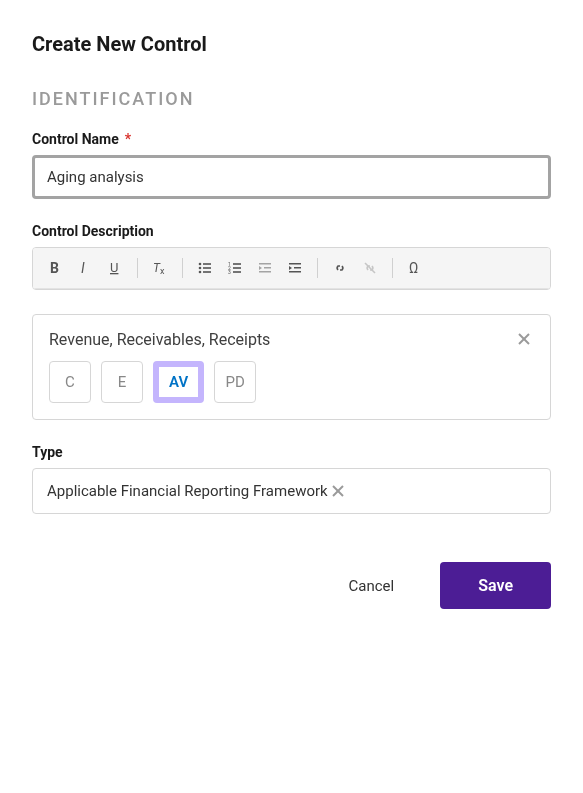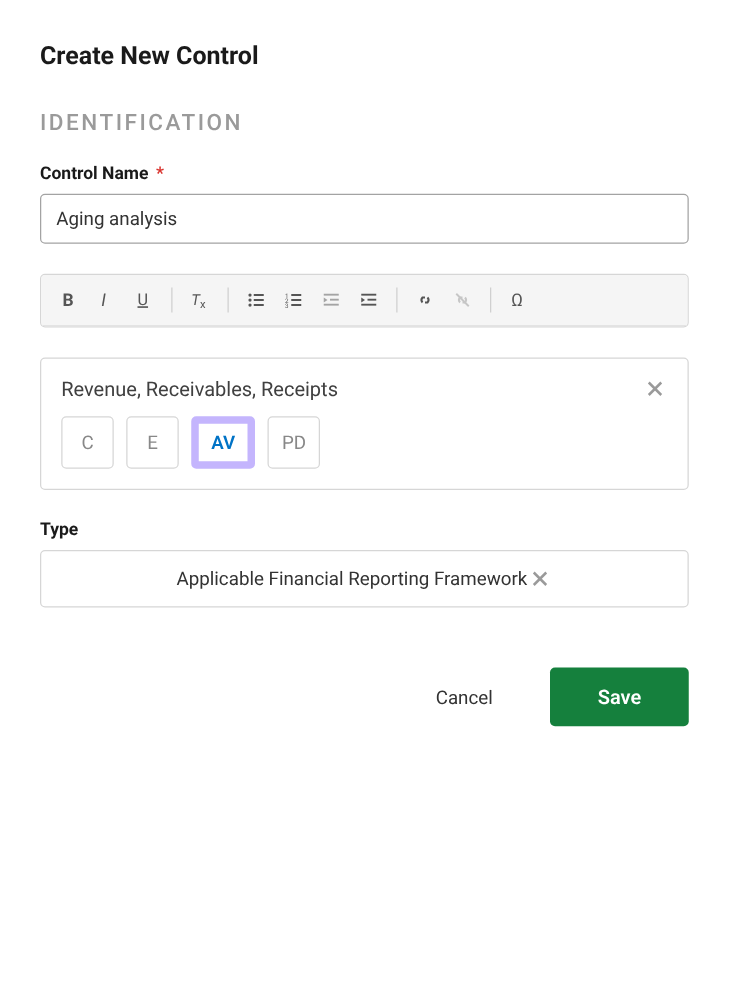--- a/index.html
+++ b/index.html
@@ -31,21 +31,21 @@
     color: #1a1a1a;
     margin-bottom: 8px;
     display: flex;
     align-items: center;
     gap: 6px;
     text-align: center;
   }
   .req { color: #d9332e; font-weight: 700; }
   .text-input {
     width: 100%;
-    border: 1px solid #a3a3a3;
+    border: 3px solid #a3a3a3;
     border-radius: 4px;
     padding: 10px 12px;
     font-size: 15px;
     color: #333;
     background: #fff;
     font-family: inherit;
   }
   .editor {
     border: 1px solid #d6d6d6;
     border-radius: 4px;
@@ -132,42 +132,42 @@
     border: 6px solid #c4b5fd;
     color: #0073c6;
     font-weight: 600;
   }
   .type-box {
     border: 1px solid #d6d6d6;
     border-radius: 4px;
     padding: 12px 14px;
     display: flex;
     align-items: center;
-    justify-content: center;
+    justify-content: flex-start;
     font-size: 15px;
     color: #333;
   }
   .footer {
     display: flex;
     justify-content: flex-end;
     align-items: center;
     gap: 40px;
     margin-top: 48px;
   }
   .btn-cancel {
     background: none;
     border: none;
     font-size: 15px;
     color: #333;
     cursor: pointer;
     padding: 10px 6px;
     font-family: inherit;
   }
   .btn-save {
-    background: #15803d;
+    background: #4c1d95;
     color: #fff;
     border: none;
     font-size: 16px;
     font-weight: 600;
     padding: 14px 38px;
     border-radius: 4px;
     cursor: pointer;
     font-family: inherit;
   }
 </style>
@@ -180,20 +180,23 @@
 
 <div class="field">
   <div class="label">
     <span>Control Name</span>
     <span class="req">*</span>
   </div>
   <input class="text-input" type="text" value="Aging analysis" style="">
 </div>
 
 <div class="field">
+  <div class="label">
+    <span>Control Description</span>
+  </div>
   <div class="editor">
     <div class="toolbar">
       <div class="tbtn">
           <svg width="16" height="16" viewBox="0 0 16 16">
             <text x="3" y="13" font-size="14" font-weight="700" fill="#555">B</text>
           </svg>
         </div>
       <div class="tbtn">
           <svg width="16" height="16" viewBox="0 0 16 16">
             <text x="4" y="13" font-size="14" font-style="italic" fill="#555">I</text>

